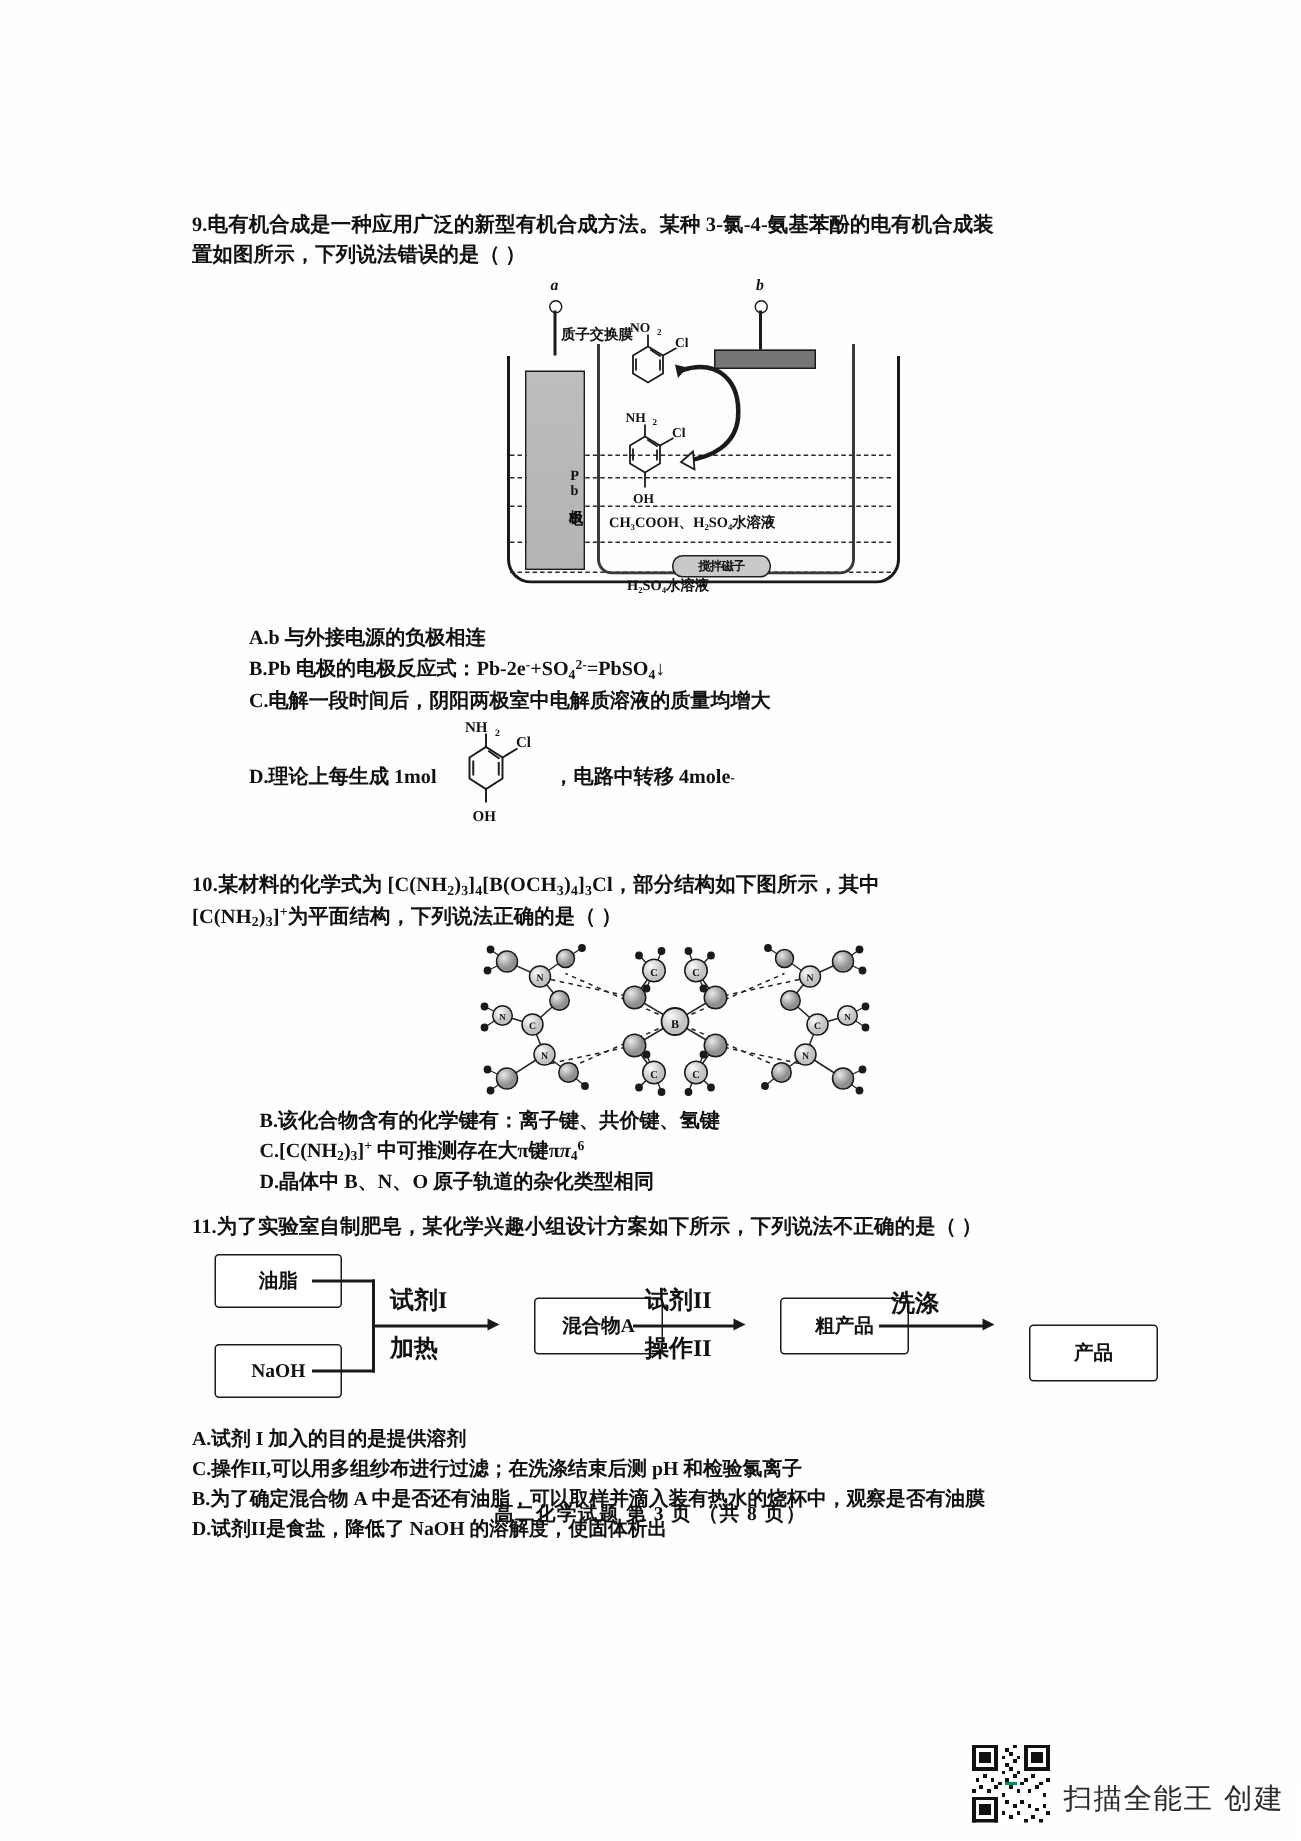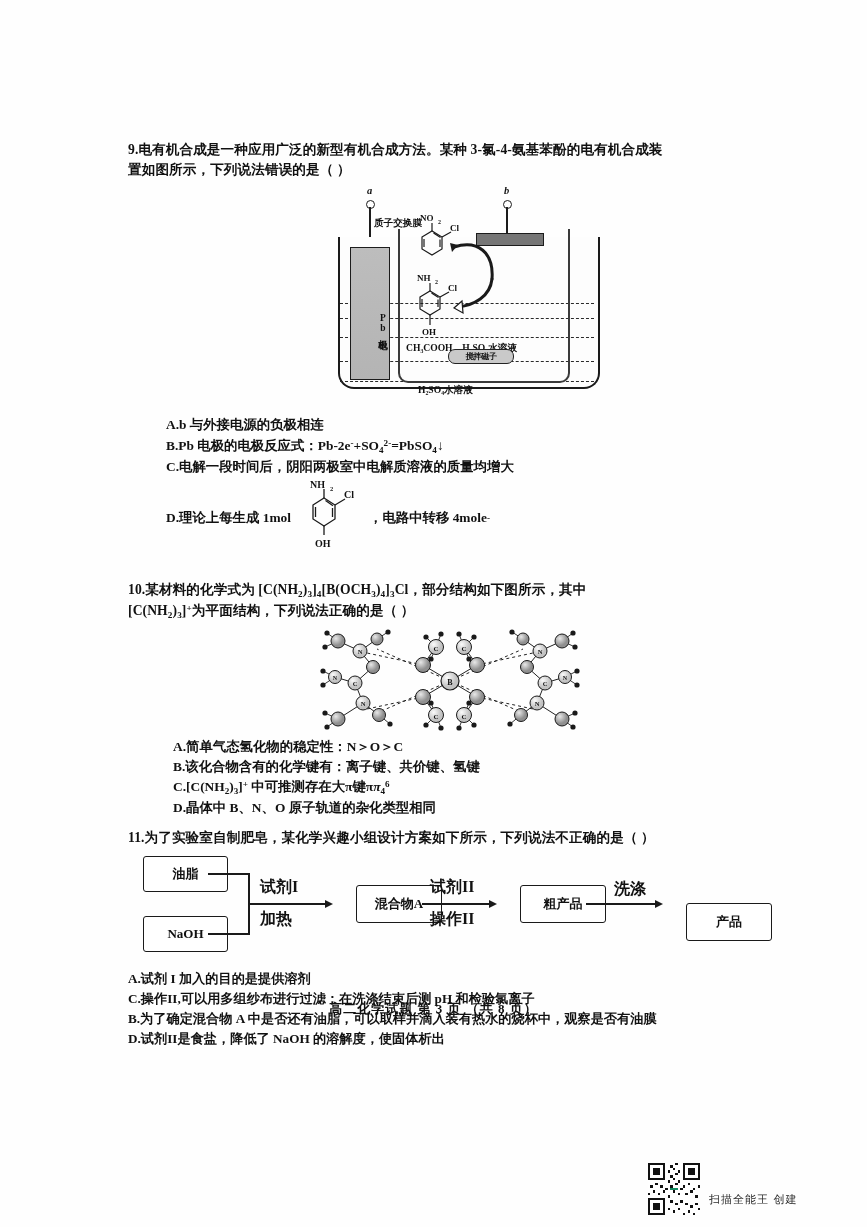--- a/index.html
+++ b/index.html
@@ -252,21 +252,21 @@
     display: flex;
     align-items: center;
     gap: 9px;
   }
   .qr {
     width: 52px;
     height: 52px;
     background-color: #fff;
   }
   .wm-text {
-    font-size: 11px;
+    font-size: 19px;
     color: #2b2b2b;
     font-family: "DejaVu Sans", sans-serif;
     letter-spacing: 1px;
     margin-top: 20px;
   }
 </style>
 </head>
 <body>
 
 <div class="page">
@@ -334,21 +334,21 @@
         </div>
 
         <svg style="position:absolute; left:140px; top:48px;" width="70" height="90" viewBox="0 0 70 90">
           <path d="M6 14 C 30 6, 46 20, 44 46" stroke="#1a1a1a" stroke-width="3" fill="none" stroke-linecap="round"></path>
           <path d="M2 10 L 10 12 L 4 19 Z" fill="#1a1a1a"></path>
           <path d="M44 46 C 42 64, 26 72, 10 74" stroke="#1a1a1a" stroke-width="3" fill="none" stroke-linecap="round"></path>
           <path d="M14 68 L 6 75 L 15 80 Z" fill="#ffffff" stroke="#1a1a1a" stroke-width="1.2"></path>
         </svg>
 
         <div class="diag-label" style="left:98px; top:157px;">CH₃COOH、H₂SO₄水溶液</div>
-        <div class="stir-bar" style="left:140px; top:164px;text-align:center;">搅拌磁子</div>
+        <div class="stir-bar" style="left:140px; top:185px;text-align:center;">搅拌磁子</div>
         <div class="diag-label" style="left:110px; top:199px;">H₂SO₄水溶液</div>
       </div>
 
       <div style="margin-top:12px;">
         <div class="opt">A.b 与外接电源的负极相连</div>
         <div class="opt">
           <span>B.Pb 电极的电极反应式：Pb-2e</span><sup>-</sup><span>+SO</span><sub>4</sub><sup>2-</sup><span>=PbSO</span><sub>4</sub><span>↓</span>
         </div>
         <div class="opt">C.电解一段时间后，阴阳两极室中电解质溶液的质量均增大</div>
 
@@ -547,21 +547,20 @@
                 <circle cx="126" cy="76" r="2.6"></circle>
                 <circle cx="136" cy="101" r="2.6"></circle>
               <circle cx="169" cy="98" r="2.6"></circle>
                 <circle cx="164" cy="76" r="2.6"></circle>
                 <circle cx="154" cy="101" r="2.6"></circle>
             </g>
           </g>
         </svg>
       </div>
 
-      <div class="opt" style="margin-left:45px;">A.简单气态氢化物的稳定性：N＞O＞C</div>
       <div class="opt" style="margin-left:45px;">B.该化合物含有的化学键有：离子键、共价键、氢键</div>
       <div class="opt" style="margin-left:45px;">
         <span>C.[C(NH</span><sub>2</sub><span>)</span><sub>3</sub><span>]</span><sup>+</sup><span> 中可推测存在大π键π</span><span style="font-style:italic;">π</span><sub>4</sub><sup>6</sup>
       </div>
       <div class="opt" style="margin-left:45px;">D.晶体中 B、N、O 原子轨道的杂化类型相同</div>
     </div>
 
     <div style="margin-top:10px;">
       <div class="qline" style="white-space:nowrap;">11.为了实验室自制肥皂，某化学兴趣小组设计方案如下所示，下列说法不正确的是（        ）</div>
 
@@ -583,21 +582,21 @@
 
         <div class="fline" style="left:244px; top:49px; width:68px; height:1.6px;"></div>
         <div class="arrowhead" style="left:311px; top:45.5px;"></div>
         <div class="flabel" style="left:252px; top:23px;">试剂II</div>
         <div class="flabel" style="left:252px; top:55px;">操作II</div>
 
         <div class="fbox" style="left:322px; top:31px; width:86px; height:38px;">粗产品</div>
 
         <div class="fline" style="left:408px; top:49px; width:70px; height:1.6px;"></div>
         <div class="arrowhead" style="left:477px; top:45.5px;"></div>
-        <div class="flabel" style="left:436px; top:25px;">洗涤</div>
+        <div class="flabel" style="left:416px; top:25px;">洗涤</div>
 
         <div class="fbox" style="left:488px; top:49px; width:86px; height:38px;">产品</div>
       </div>
 
       <div class="opt-wide">A.试剂 I 加入的目的是提供溶剂</div>
       <div class="opt-wide">C.操作II,可以用多组纱布进行过滤；在洗涤结束后测 pH 和检验氯离子</div>
       <div class="opt-wide">B.为了确定混合物 A 中是否还有油脂，可以取样并滴入装有热水的烧杯中，观察是否有油膜</div>
       <div class="opt-wide">D.试剂II是食盐，降低了 NaOH 的溶解度，使固体析出</div>
     </div>
 

